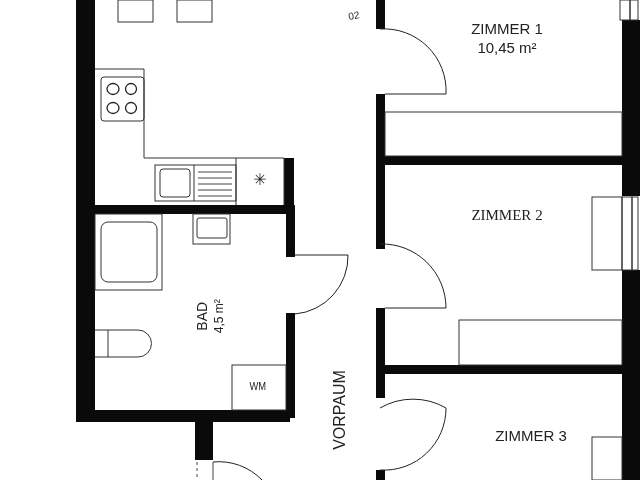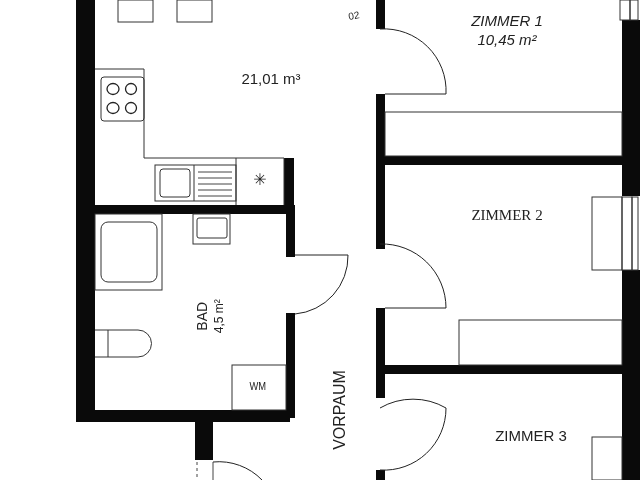--- a/index.html
+++ b/index.html
@@ -84,24 +84,23 @@
 
   <rect x="95" y="214" width="67" height="76" fill="none" stroke="#333"></rect>
   <rect x="101" y="222" width="56" height="60" rx="7" fill="none" stroke="#333"></rect>
   <rect x="193" y="214" width="37" height="30" fill="none" stroke="#333"></rect>
   <rect x="197" y="218" width="30" height="20" rx="2" fill="none" stroke="#333"></rect>
   <path d="M95,330 L138,330 A12,12 0 0 1 138,357 L95,357 M108,330 L108,357" fill="none" stroke="#333"></path>
   <rect x="232" y="365" width="54" height="45" fill="none" stroke="#333"></rect>
 </svg>
 
 <div class="lbl" style="left:196px;top:70px;width:150px;">
-  <span class="area">21,01 m³</span>
 </div>
 
-<div class="lbl" style="left:432px;top:12px;width:150px;font-style:italic;">
+<div class="lbl" style="left:432px;top:20px;width:150px;">
   <span>ZIMMER 1</span>
   <span class="area">10,45 m²</span>
 </div>
 
 <div class="lbl" style="left:432px;top:206px;width:150px;font-family:Liberation Serif, serif;">
   <span>ZIMMER 2</span>
 </div>
 
 <div class="lbl" style="left:456px;top:427px;width:150px;">
   <span>ZIMMER 3</span>

